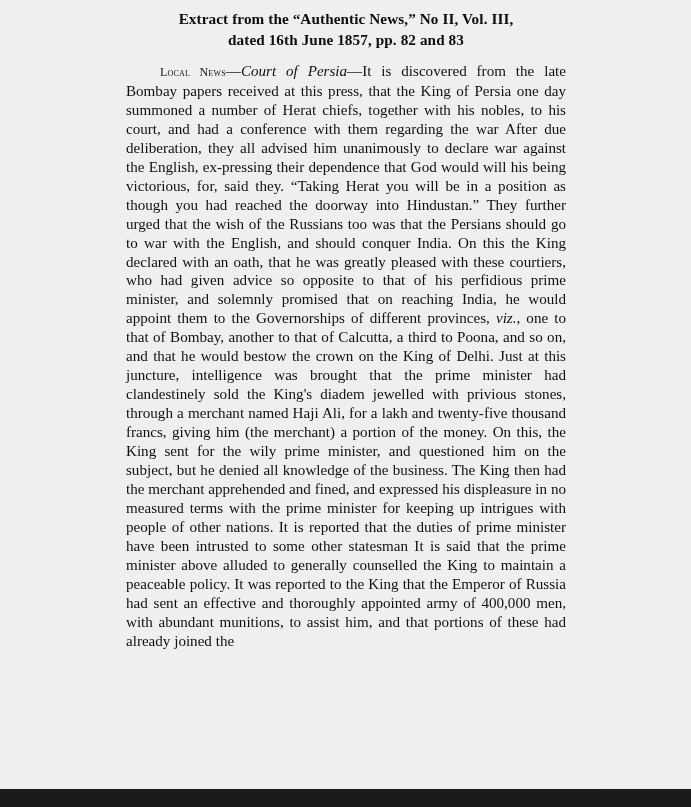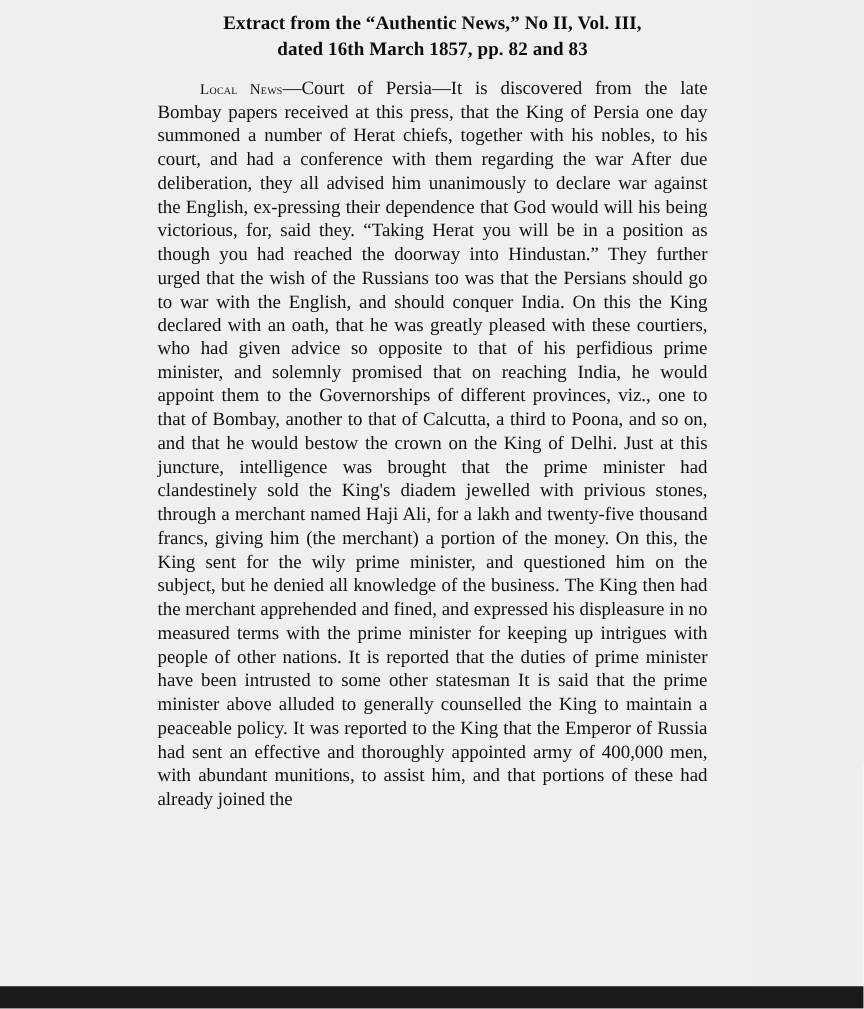--- a/index.html
+++ b/index.html
@@ -69,35 +69,36 @@
     text-align: justify;
     text-indent: 34px;
     -webkit-font-smoothing: none;
   }
   .para .smallcaps {
     font-variant: small-caps;
     font-size: 12px;
     letter-spacing: 0.2px;
   }
   .para .ital {
+    font-style: italic;
   }
   .para .dash {
     letter-spacing: 0;
   }
 </style>
 </head>
 <body>
 
 <div class="page">
   <div class="scan-sheet" style="background: rgb(239, 239, 239);">
     <div class="content" style="color: rgb(16, 16, 16);">
 
       <div class="heading">
         <span class="heading-line-1">Extract from the “Authentic News,” No  II, Vol. III,</span>
-        <span class="heading-line-2">dated 16th March 1857, pp. 82  and 83</span>
+        <span class="heading-line-2">dated 16th June 1857, pp. 82  and 83</span>
       </div>
 
       <div class="body-block">
         <p class="para"><span class="smallcaps">Local News</span><span class="dash">—</span><span class="ital">Court of Persia</span><span class="dash">—</span><span>It is  discovered from the late Bombay papers received at this press, that the King of Persia one day  summoned  a number of Herat chiefs, together with his nobles, to his court, and had a conference  with them regarding the war   After  due  deliberation,  they all advised him  unanimously  to  declare  war  against  the   English,  ex-pressing  their  dependence  that  God  would  will  his  being victorious, for, said they.  “Taking Herat you will  be in a position  as   though   you  had   reached   the   doorway   into Hindustan.”  They  further   urged  that  the   wish  of  the Russians too was  that the  Persians  should go to war with the English,   and   should   conquer  India.   On  this  the  King declared with an  oath, that  he was greatly pleased with these courtiers,  who had given  advice  so  opposite  to  that  of  his perfidious  prime  minister,  and  solemnly  promised  that  on reaching India, he would  appoint them  to the  Governorships of different  provinces, </span><span class="ital">viz.</span><span>, one to that of Bombay, another to that  of  Calcutta,  a  third  to  Poona,  and so on, and that he would bestow the crown on the  King  of  Delhi.  Just  at  this juncture, intelligence was  brought that the prime minister had clandestinely sold the  King's  diadem  jewelled  with privious stones,  through  a  merchant  named  Haji Ali, for a lakh and twenty-five  thousand  francs,  giving   him  (the  merchant)  a portion  of  the  money.   On  this, the  King  sent for the wily prime  minister,  and  questioned  him  on  the subject, but he denied  all  knowledge  of  the  business.   The  King then had the  merchant  apprehended   and  fined,  and  expressed  his displeasure  in  no  measured  terms  with  the  prime  minister for  keeping  up  intrigues  with  people of other nations.   It is reported that the duties of prime minister  have been intrusted to some other statesman    It  is  said  that the   prime   minister above  alluded  to  generally  counselled the King to maintain a peaceable policy.  It  was  reported  to  the  King  that  the Emperor  of  Russia  had  sent  an  effective   and  thoroughly appointed army of 400,000 men, with  abundant  munitions,  to assist  him,  and  that  portions of these had already joined the</span></p>
       </div>
 
     </div>
   </div>
   <div class="bottom-band" style="background: rgb(26, 26, 26);"></div>
 </div>

